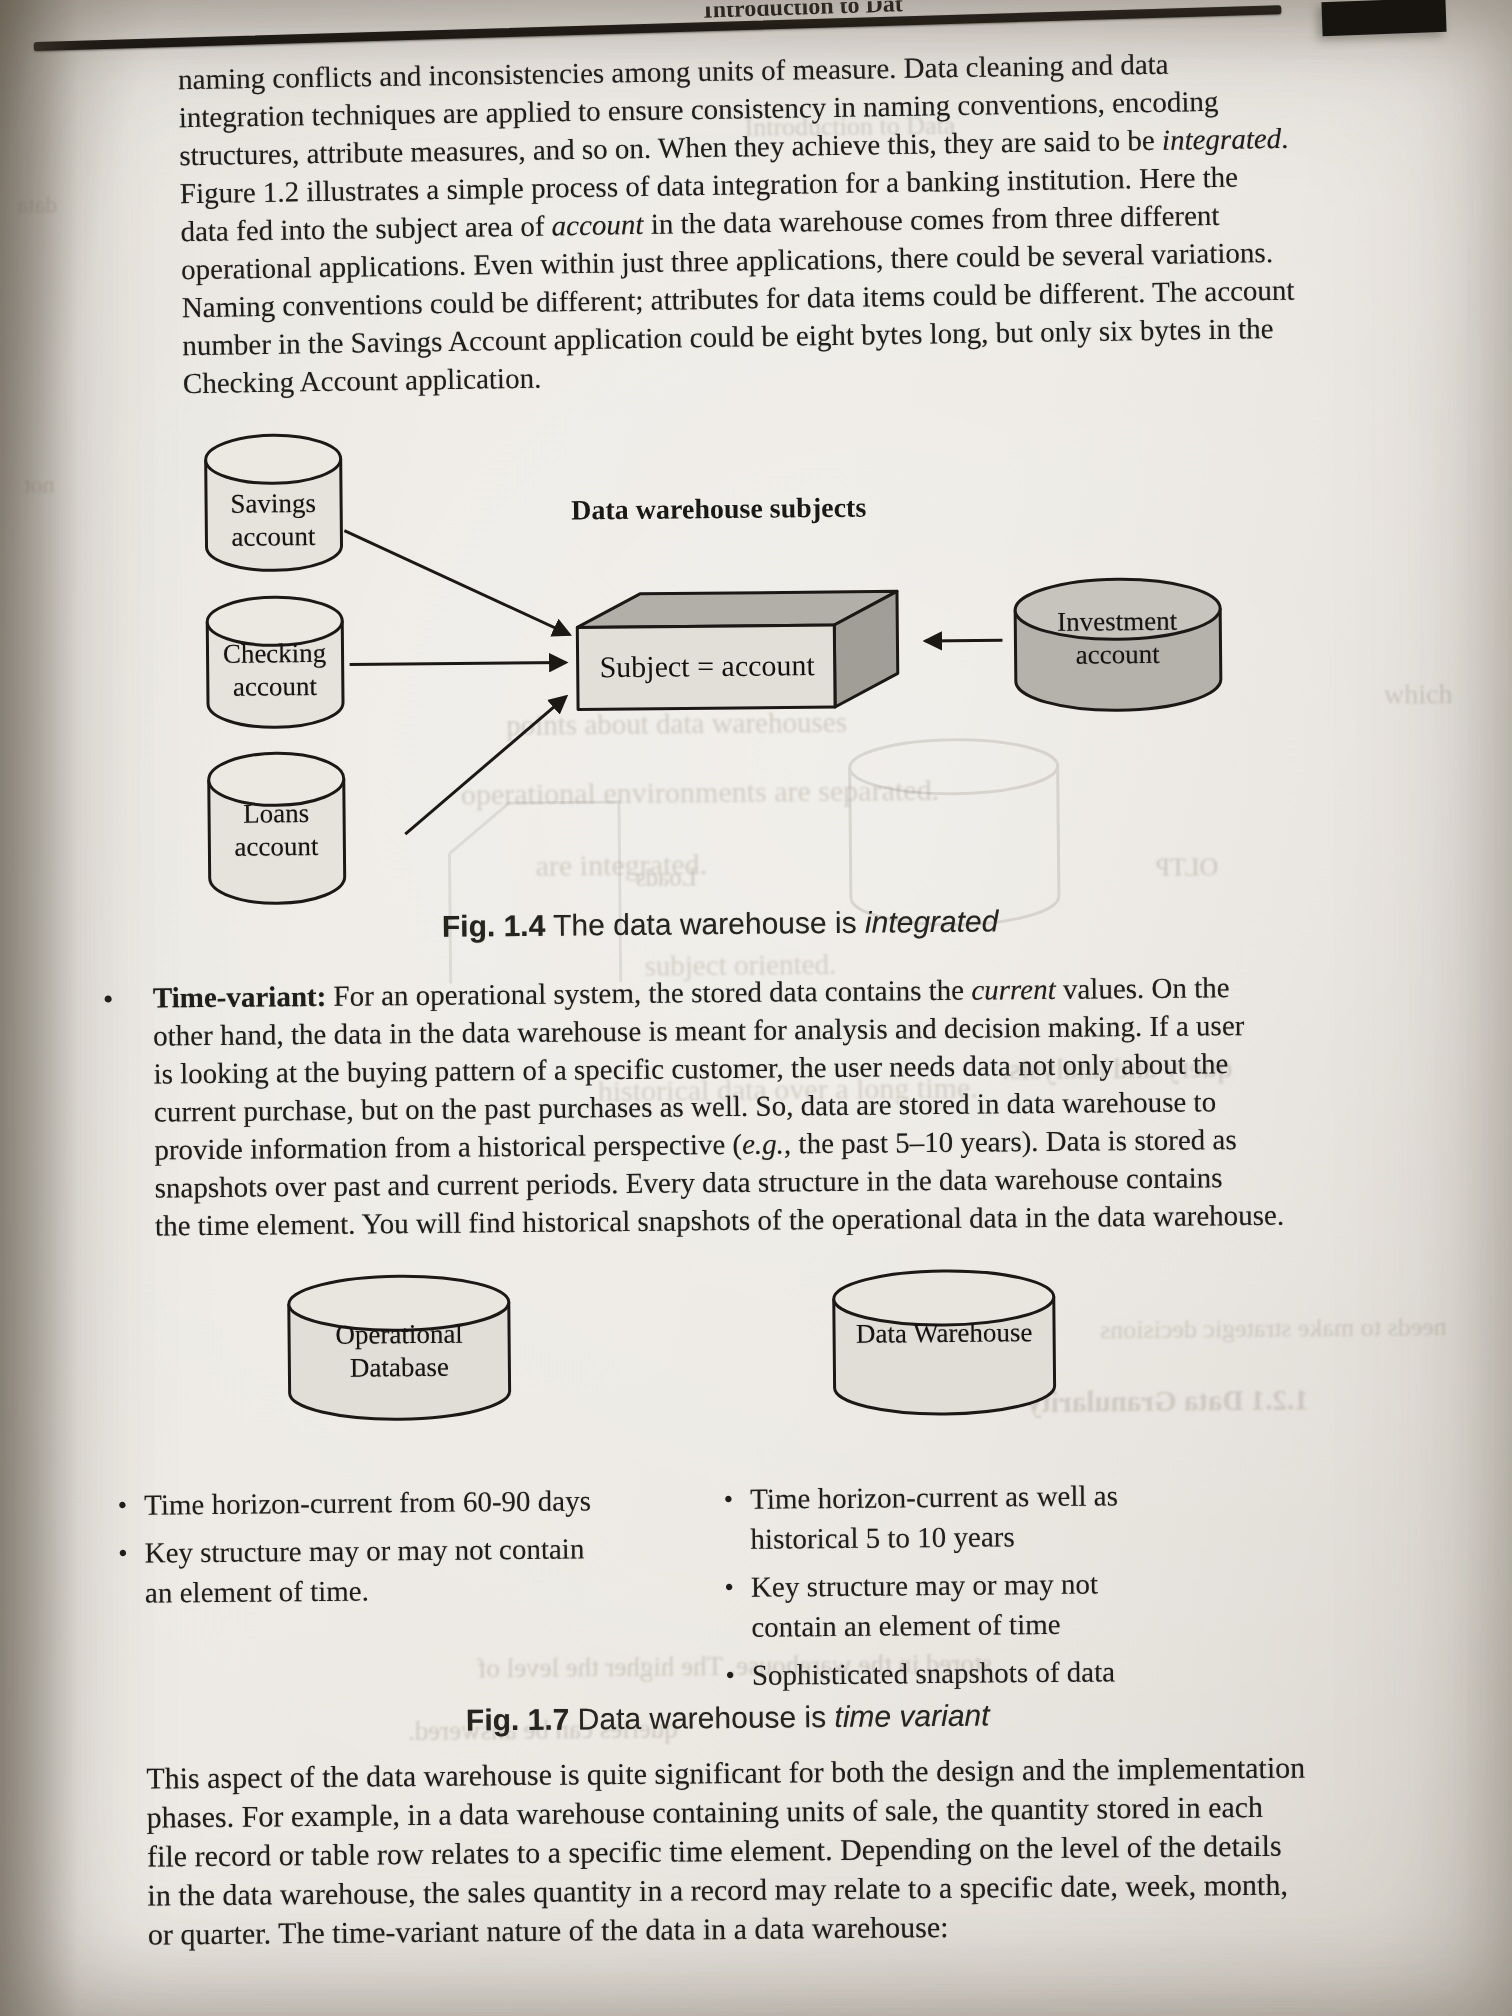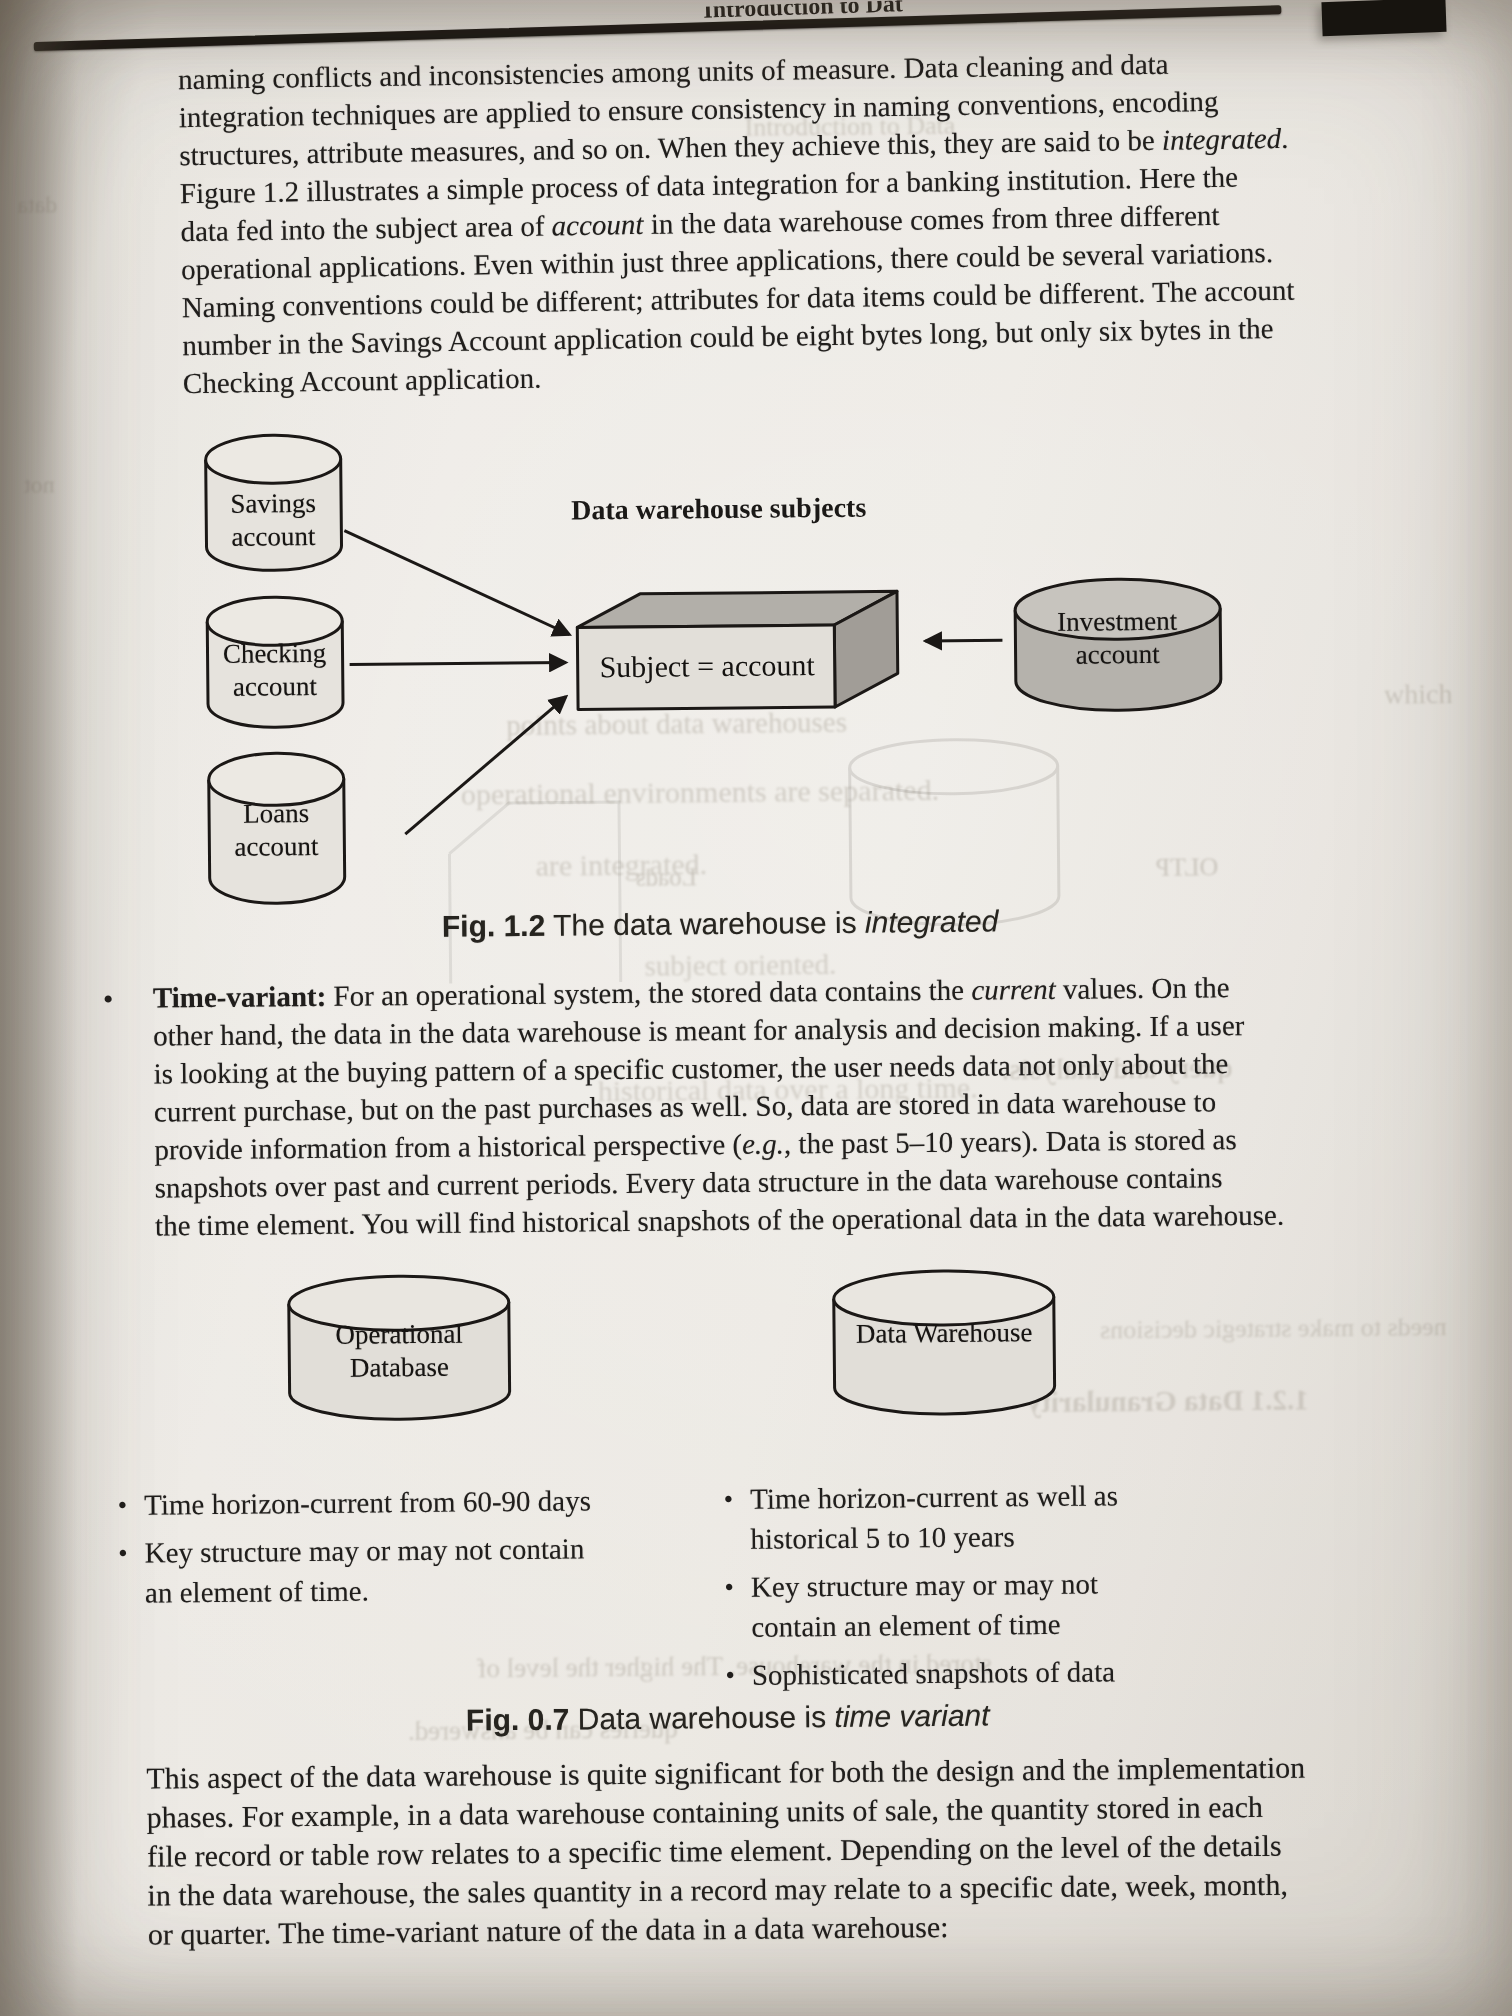--- a/index.html
+++ b/index.html
@@ -118,21 +118,21 @@
     </svg>
 
     <div class="abs serif heading-bold" style="left:575px;top:492px;">Data warehouse subjects</div>
 
     <div class="abs cyl-label serif" style="left:207px;top:482px;width:140px;">Savings account</div>
     <div class="abs cyl-label serif" style="left:207px;top:632px;width:140px;">Checking account</div>
     <div class="abs cyl-label serif" style="left:207px;top:792px;width:140px;">Loans account</div>
     <div class="abs cyl-label serif" style="left:1030px;top:608px;width:180px;">Investment account</div>
     <div class="abs box-label serif" style="left:582px;top:648px;width:255px;">Subject = account</div>
 
-    <div class="abs caption" style="top:906px;"><b>Fig. 1.2</b> The data warehouse is <i>integrated</i></div>
+    <div class="abs caption" style="top:906px;"><b>Fig. 1.4</b> The data warehouse is <i>integrated</i></div>
 
     <div class="abs blt serif" style="left:102px;top:972px;font-size:30px;">•</div>
     <div class="abs bodytext" style="left:152px;top:972px;"><b>Time-variant:</b> For an operational system, the stored data contains the <i>current</i> values. On the<br>other hand, the data in the data warehouse is meant for analysis and decision making. If a user<br>is looking at the buying pattern of a specific customer, the user needs data not only about the<br>current purchase, but on the past purchases as well. So, data are stored in data warehouse to<br>provide information from a historical perspective (<i>e.g.</i>, the past 5–10 years). Data is stored as<br>snapshots over past and current periods. Every data structure in the data warehouse contains<br>the time element. You will find historical snapshots of the operational data in the data warehouse.</div>
 
     <svg class="abs" style="left:150px;top:1265px;" width="1100" height="175" viewBox="0 0 1100 175">
       <g>
         <path class="ink" d="M135 34 L135 123 A110 27 0 0 0 355 123 L355 34" fill="#e1ded8"></path>
         <ellipse class="ink" cx="245" cy="34" rx="110" ry="27" fill="#e9e6e0"></ellipse>
       </g>
       <g>
@@ -157,21 +157,21 @@
     </div>
     <div class="abs li" style="left:718px;top:1566px;">
       <span class="blt">•</span>
       <div class="li-text serif">Key structure may or may not<br>contain an element of time</div>
     </div>
     <div class="abs li" style="left:718px;top:1654px;">
       <span class="blt">•</span>
       <div class="li-text serif">Sophisticated snapshots of data</div>
     </div>
 
-    <div class="abs caption" style="top:1700px;"><b>Fig. 0.7</b> Data warehouse is <i>time variant</i></div>
+    <div class="abs caption" style="top:1700px;"><b>Fig. 1.7</b> Data warehouse is <i>time variant</i></div>
 
     <div class="abs bodytext" style="left:138px;top:1752px;font-size:30px;line-height:39px;">This aspect of the data warehouse is quite significant for both the design and the implementation<br>phases. For example, in a data warehouse containing units of sale, the quantity stored in each<br>file record or table row relates to a specific time element. Depending on the level of the details<br>in the data warehouse, the sales quantity in a record may relate to a specific date, week, month,<br>or quarter. The time-variant nature of the data in a data warehouse:</div>
 
   </div>
 
   <div class="gutter"></div>
   <div class="vignette"></div>
   <div class="abs corner-tab" style="left:1322px;top:0;width:124px;height:34px;transform:rotate(-2deg);z-index:70;"></div>
 </div>
 

